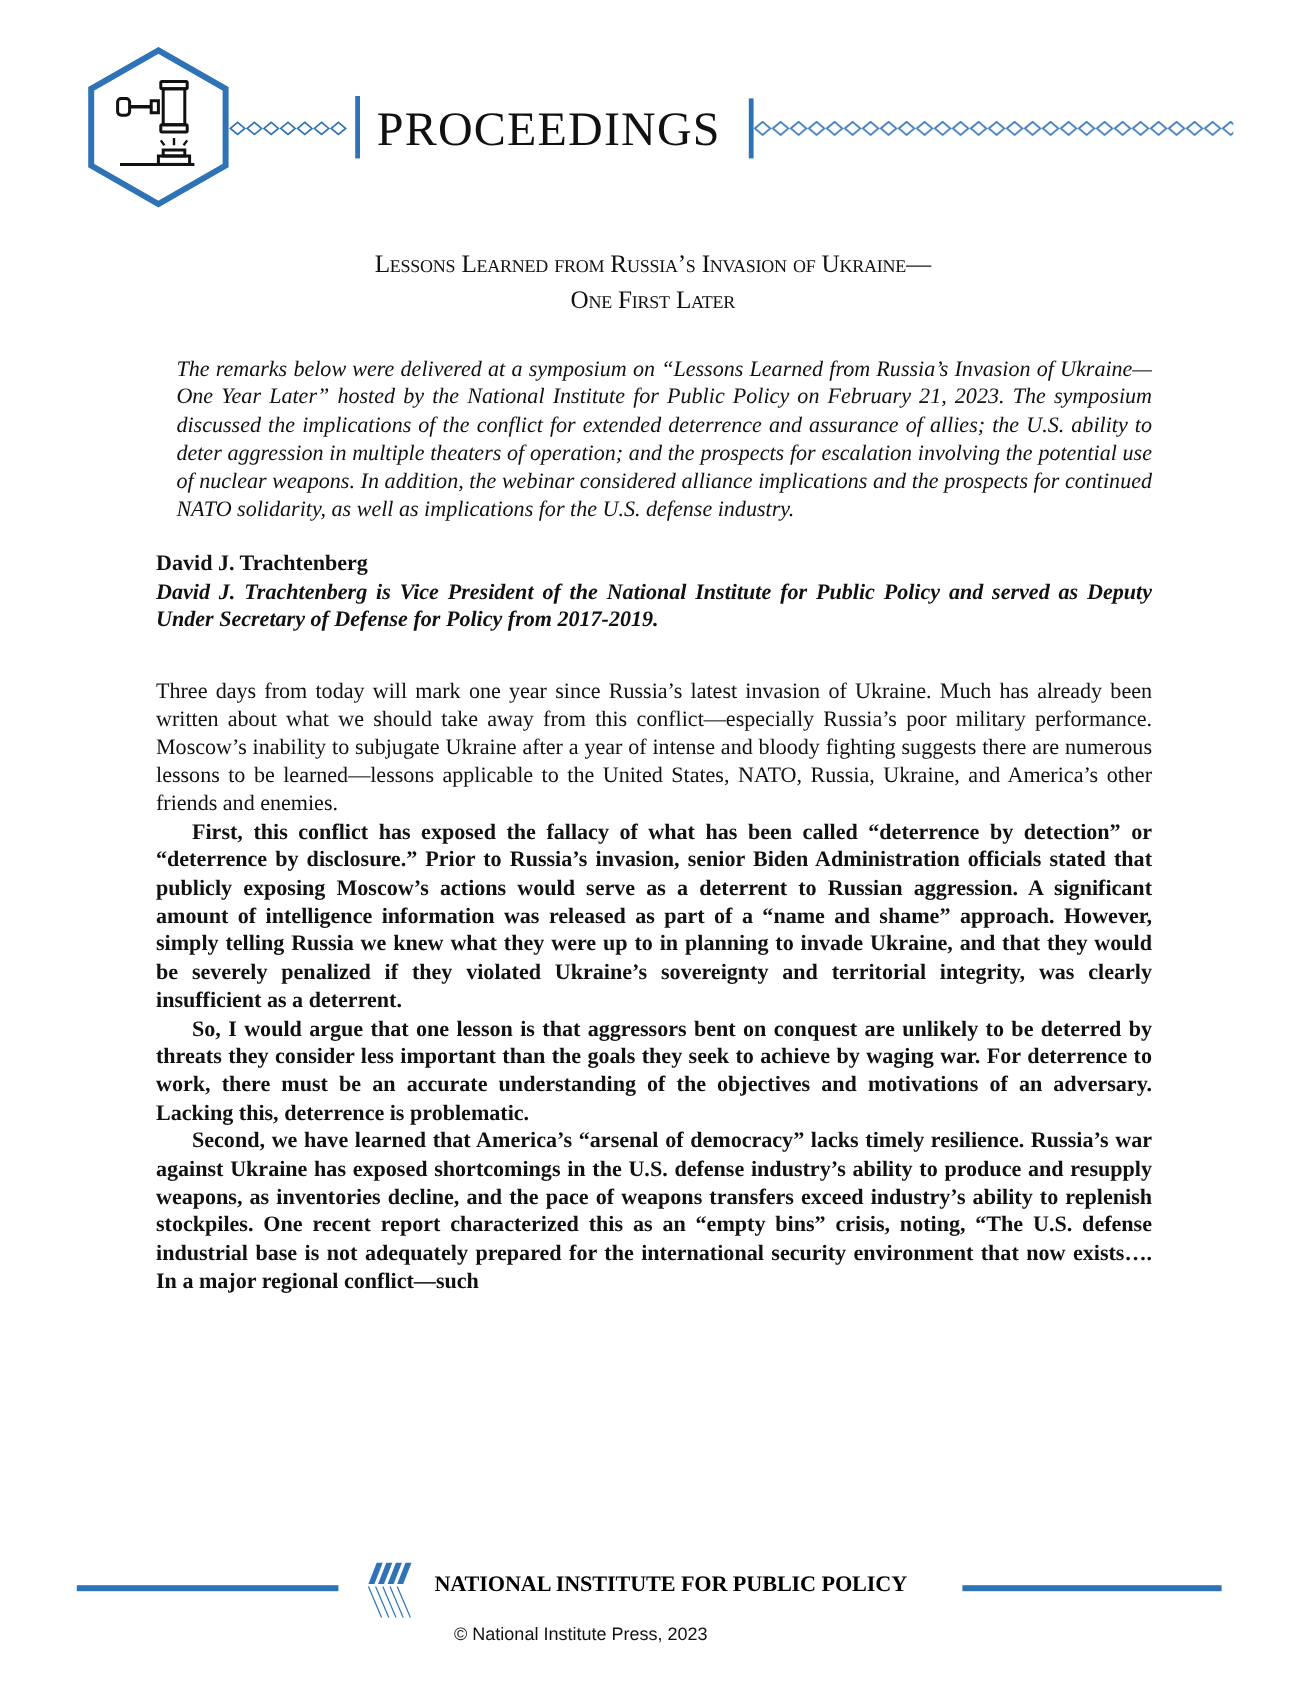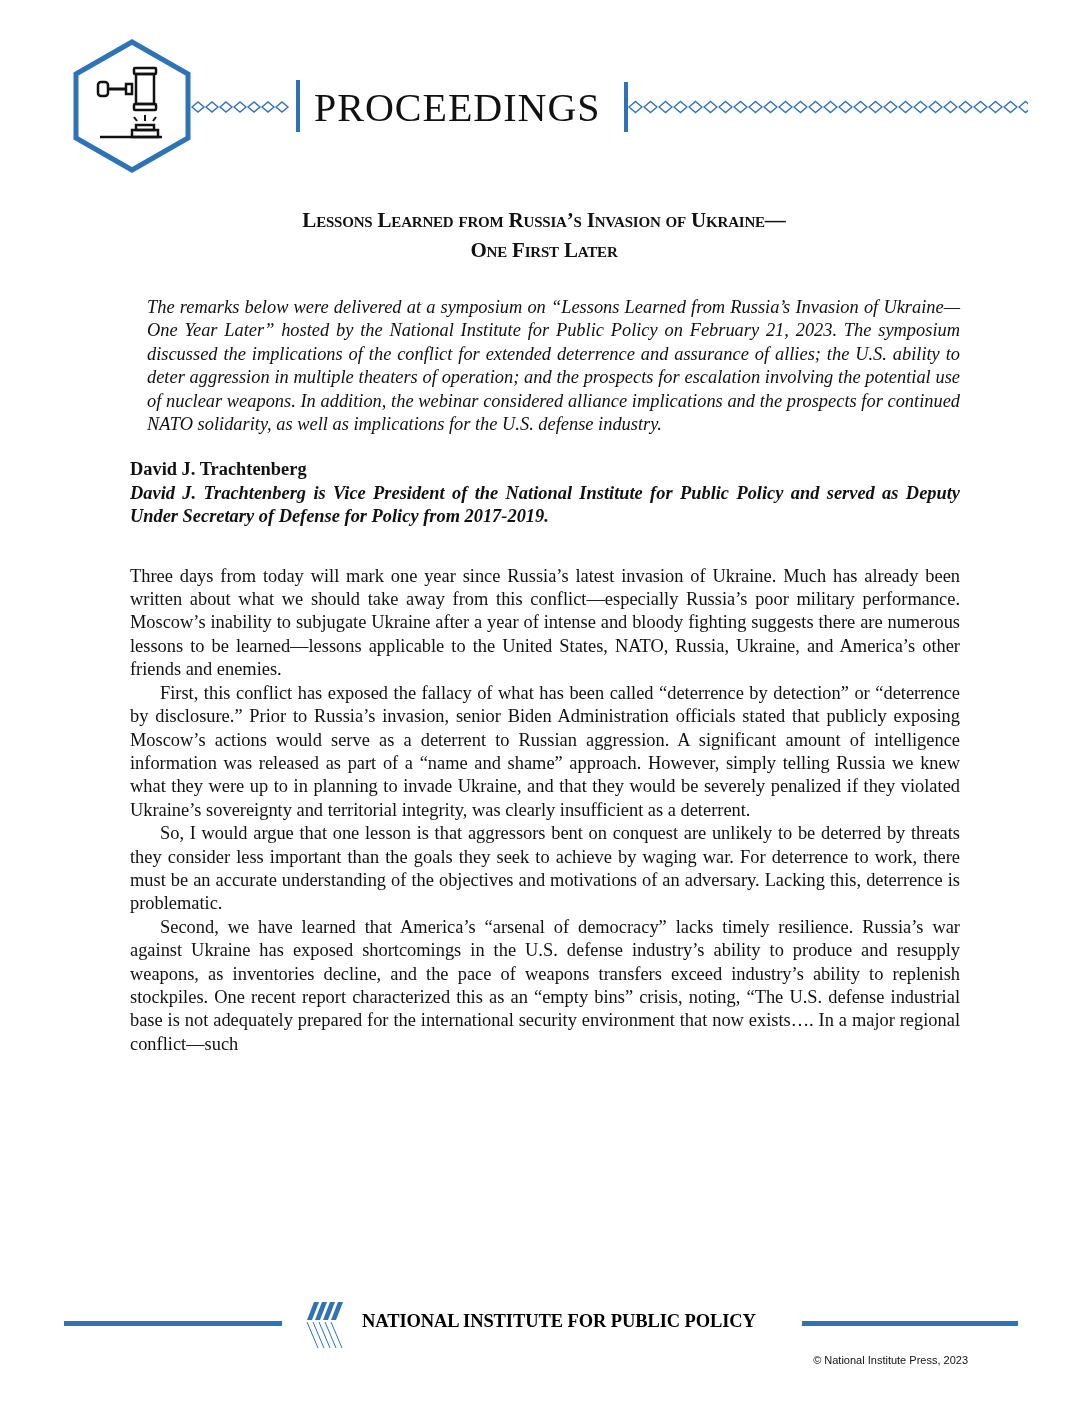--- a/index.html
+++ b/index.html
@@ -15,46 +15,46 @@
     .vbar { position: absolute; width: 4px; background: #2f73b7; }
     .vbar-1 { left: 284px; top: 80px; height: 52px; }
     .vbar-2 { left: 612px; top: 82px; height: 50px; }
     .proceedings {
       position: absolute; left: 302px; top: 84px;
       font-family: "Liberation Serif", serif; font-size: 40px; letter-spacing: 1px;
       color: #111; line-height: 48px;
     }
     .title {
       position: absolute; left: 0; top: 205px; width: 1088px; text-align: center;
-      font-family: "Liberation Serif", serif; font-weight: bold; font-size: 21px; line-height: 30px;
+      font-family: "Liberation Serif", serif; font-weight: normal; font-size: 21px; line-height: 30px;
       font-variant: small-caps; letter-spacing: -0.2px;
     }
     .title .line { display: block; }
     .content {
       position: absolute; left: 130px; top: 296px; width: 830px;
       font-family: "Liberation Serif", "DejaVu Serif", serif; font-size: 18.4px; line-height: 23.4px;
     }
     .intro { font-style: italic; text-align: justify; margin: 0 0 22px 17px; }
     .speaker-name { font-weight: bold; margin: 0; }
     .speaker-bio { font-weight: bold; font-style: italic; text-align: justify; margin: 0 0 36px 0; }
     .para { text-align: justify; margin: 0; }
-    .para.indent { text-indent: 30px; }
+    .para.indent { text-indent: 30px; font-weight: bold; }
     .footer { position: absolute; left: 0; top: 1290px; width: 1088px; height: 118px; }
     .f-line { position: absolute; top: 1321px; height: 5px; background: #2f73b7; }
     .f-line-left { left: 64px; width: 218px; }
     .f-line-right { left: 802px; width: 216px; }
     .nipp-logo { position: absolute; left: 306px; top: 1302px; width: 46px; height: 48px; }
     .nipp-name {
       position: absolute; left: 362px; top: 1311px;
       font-family: Liberation Serif, serif; font-weight: bold; font-size: 18.5px; color: #000000;
       letter-spacing: -0.1px;
     }
     .copyright {
-      position: absolute; left: 0; top: 1354px; width: 968px; text-align: right;
-      font-family: "Liberation Sans", sans-serif; font-size: 11px; color: #111;
+      position: absolute; left: 0; top: 1354px; width: 968px; text-align: center;
+      font-family: "Liberation Sans", sans-serif; font-size: 15px; color: #111;
     }
   </style>
 </head>
 <body>
 
 <div class="header">
   <svg class="hex-logo" viewBox="0 0 124 136">
     <polygon points="62,4 118,36 118,100 62,132 6,100 6,36" fill="#fff" stroke="#2f73b7" stroke-width="5"></polygon>
 
     <rect x="28" y="44" width="10" height="14" rx="3" fill="none" stroke="#111" stroke-width="2.5"></rect>

